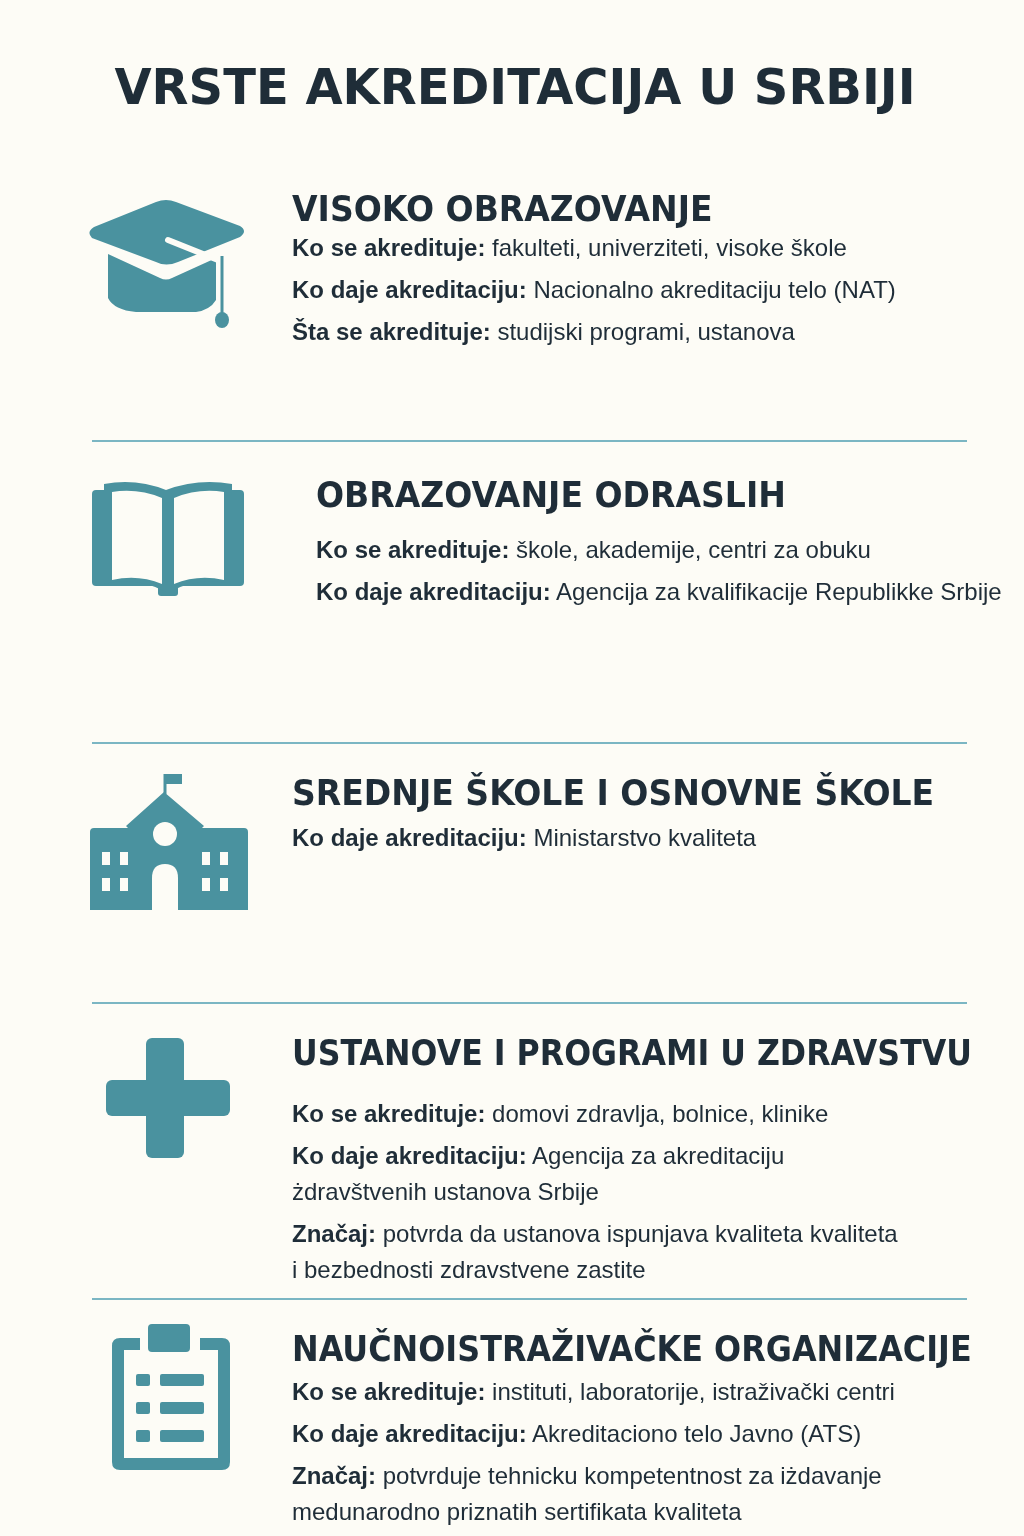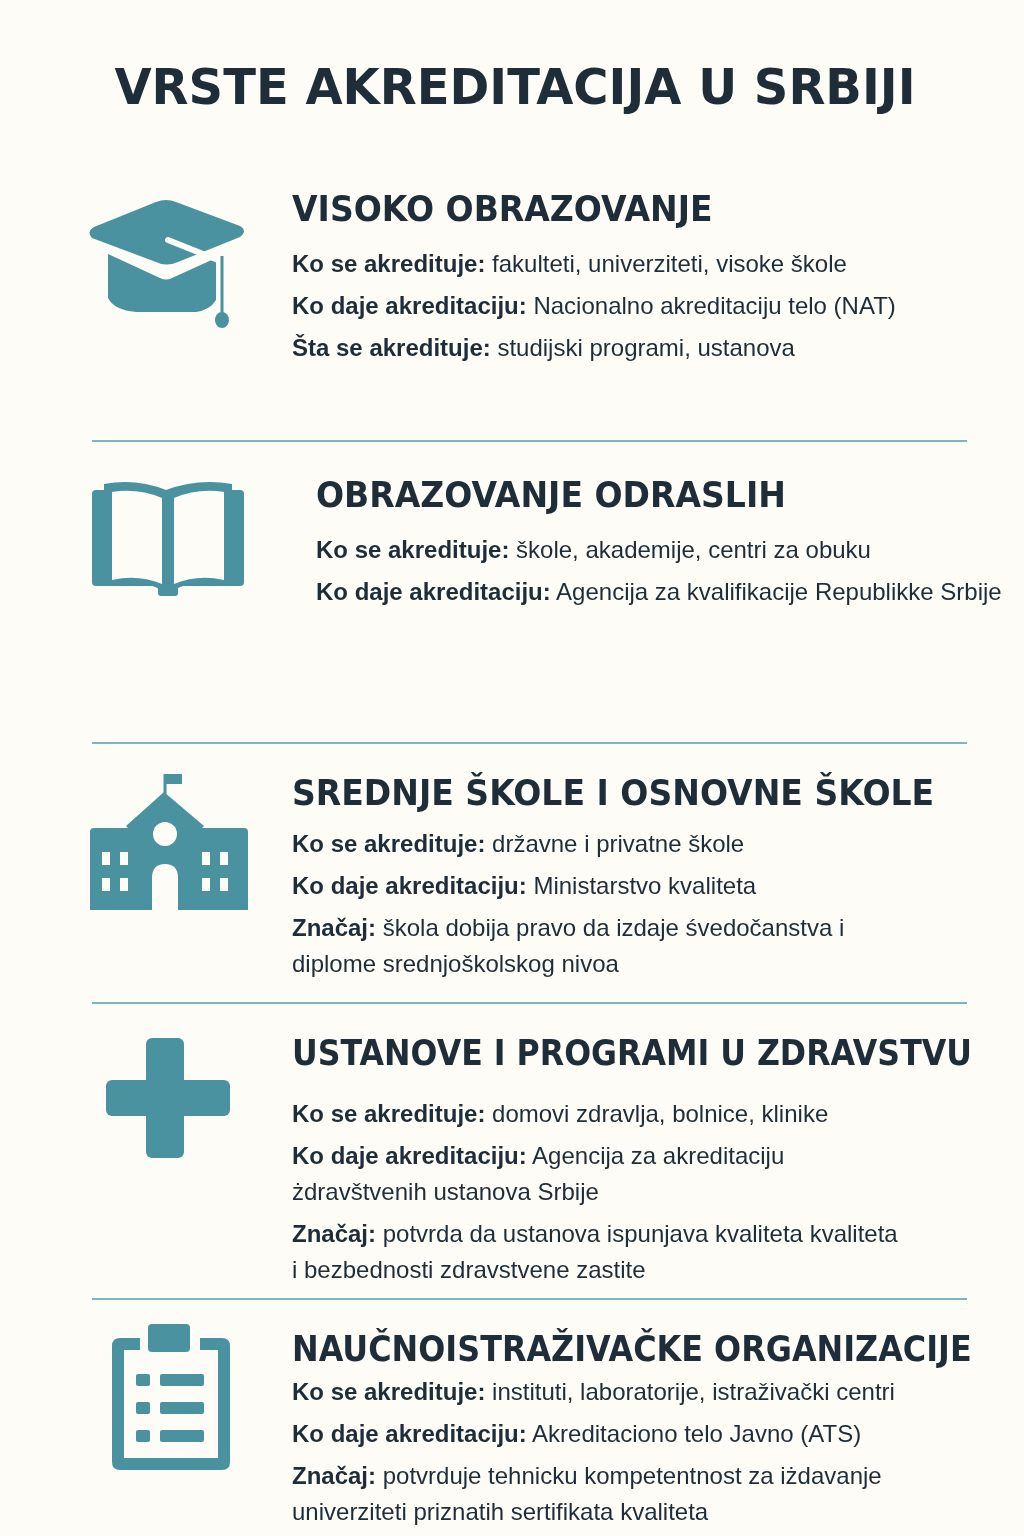--- a/index.html
+++ b/index.html
@@ -42,21 +42,21 @@
     <svg viewBox="0 0 164 130">
       <path d="M6 38 Q0 32 8 27 L70 2 Q80 -2 90 2 L154 26 Q162 31 154 37 L92 62 Q80 67 70 62 Z" fill="#4a929f"></path>
       <path d="M22 54 L74 78 Q80 81 86 78 L130 58 L130 100 Q124 110 110 112 L50 112 Q28 110 22 98 Z" fill="#4a929f"></path>
       <path d="M82 40 L132 60" stroke="#fdfcf6" stroke-width="6" stroke-linecap="round"></path>
       <line x1="136" y1="56" x2="136" y2="118" stroke="#4a929f" stroke-width="3"></line>
       <ellipse cx="136" cy="120" rx="7" ry="8" fill="#4a929f"></ellipse>
     </svg>
   </div>
   <div class="content" style="top:8px;">
     <div class="heading" style="transform: scaleX(0.944444);">VISOKO OBRAZOVANJE</div>
-    <div class="row" style="margin-top:16px;"><span class="lbl">Ko se akredituje:</span><span> fakulteti, univerziteti, visoke škole</span></div>
+    <div class="row" style="margin-top:0;"><span class="lbl">Ko se akredituje:</span><span> fakulteti, univerziteti, visoke škole</span></div>
     <div class="row" style="width:640px;"><span class="lbl">Ko daje akreditaciju:</span><span> Nacionalno akreditaciju telo (NAT)</span></div>
     <div class="row"><span class="lbl">Šta se akredituje:</span><span> studijski programi, ustanova</span></div>
   </div>
 </div>
 <div class="divider" style="top:440px;"></div>
 
 <div class="section" style="top:470px;">
   <div class="icon" style="top:10px; height:125px;">
     <svg viewBox="0 0 164 125">
       <rect x="6" y="10" width="152" height="96" rx="4" fill="#4a929f"></rect>
@@ -89,23 +89,21 @@
           <rect x="34" y="108" width="8" height="13"></rect>
         <rect x="116" y="82" width="8" height="13"></rect>
           <rect x="134" y="82" width="8" height="13"></rect>
         <rect x="116" y="108" width="8" height="13"></rect>
           <rect x="134" y="108" width="8" height="13"></rect>
       </g>
     </svg>
   </div>
   <div class="content" style="top:2px;">
     <div class="heading" style="transform: scaleX(0.944444);">SREDNJE ŠKOLE I OSNOVNE ŠKOLE</div>
-    <div class="row" style="margin-top:12px;"><span class="lbl">Ko se akredituje:</span><span> državne i privatne škole</span></div>
     <div class="row"><span class="lbl">Ko daje akreditaciju:</span><span> Ministarstvo kvaliteta</span></div>
-    <div class="row" style="width:620px;"><span class="lbl">Značaj:</span><span> škola dobija pravo da izdaje śvedočanstva i diplome srednjoškolskog nivoa</span></div>
   </div>
 </div>
 <div class="divider" style="top:1002px;"></div>
 
 <div class="section" style="top:1030px;">
   <div class="icon" style="top:6px; left:104px; width:126px; height:124px;">
     <svg viewBox="0 0 126 124">
       <rect x="42" y="2" width="38" height="120" rx="6" fill="#4a929f"></rect>
       <rect x="2" y="44" width="124" height="36" rx="6" fill="#4a929f"></rect>
     </svg>
@@ -129,15 +127,15 @@
       <rect x="28" y="80" width="14" height="12" rx="2" fill="#4a929f"></rect>
         <rect x="52" y="80" width="44" height="12" rx="2" fill="#4a929f"></rect>
       <rect x="28" y="108" width="14" height="12" rx="2" fill="#4a929f"></rect>
         <rect x="52" y="108" width="44" height="12" rx="2" fill="#4a929f"></rect>
     </svg>
   </div>
   <div class="content" style="top:8px;">
     <div class="heading" style="transform: scaleX(0.910308);">NAUČNOISTRAŽIVAČKE ORGANIZACIJE</div>
     <div class="row" style="margin-top:4px;"><span class="lbl">Ko se akredituje:</span><span> instituti, laboratorije, istraživački centri</span></div>
     <div class="row"><span class="lbl">Ko daje akreditaciju:</span><span> Akreditaciono telo Javno (ATS)</span></div>
-    <div class="row" style="width:680px;"><span class="lbl">Značaj:</span><span> potvrduje tehnicku kompetentnost za iżdavanje univerziteti priznatih sertifikata kvaliteta</span></div>
+    <div class="row" style="width:680px;"><span class="lbl">Značaj:</span><span> potvrduje tehnicku kompetentnost za iżdavanje medunarodno priznatih sertifikata kvaliteta</span></div>
   </div>
 </div>
 
 </body></html>

